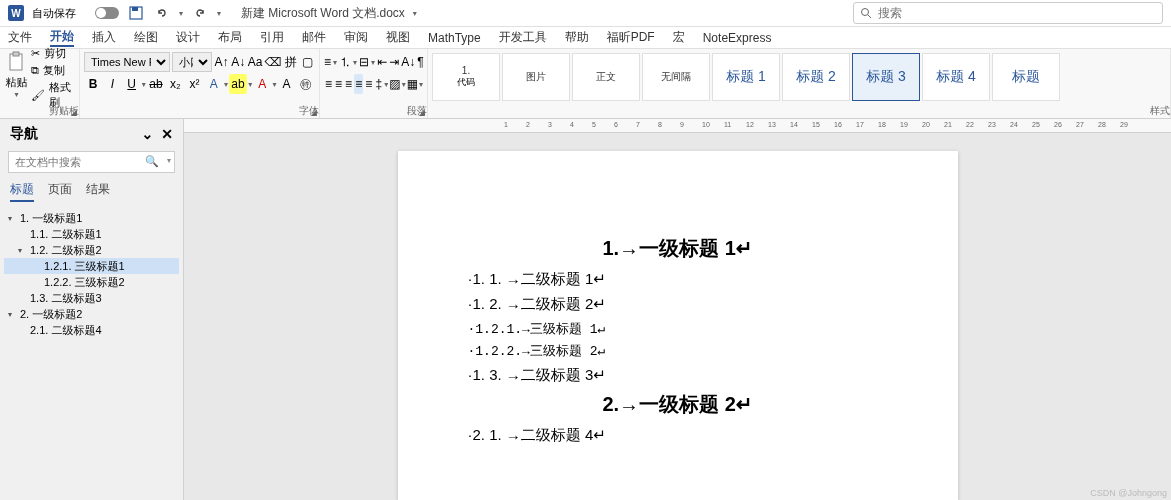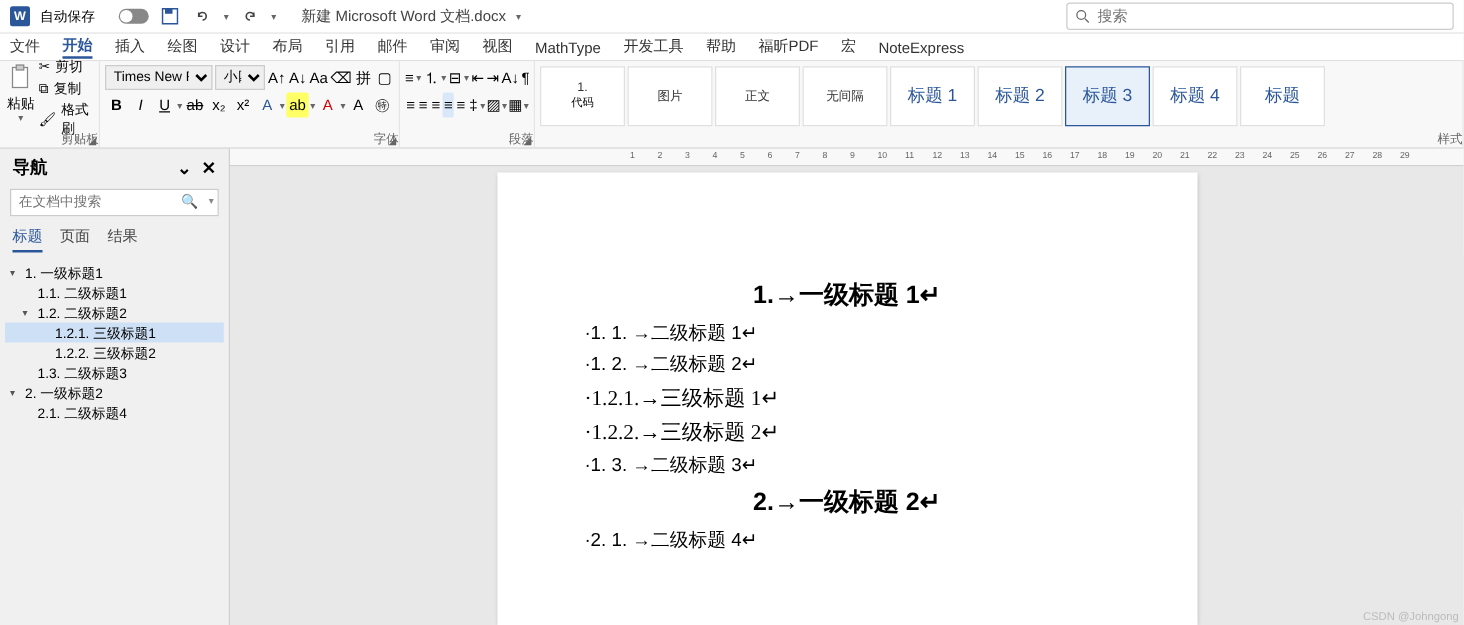--- a/index.html
+++ b/index.html
@@ -59,25 +59,25 @@
     .tree-item.selected { background: #cde0f5; }
     .tree-caret { width: 10px; font-size: 8px; color: #555; }
     .tree-spacer { width: 10px; }
     .indent1 { padding-left: 14px; }
     .indent2 { padding-left: 28px; }
     
     
     .doc-area { flex: 1; background: #e8e8e8; display: flex; flex-direction: column; position: relative; }
     .hruler { height: 14px; background: #f8f8f8; border-bottom: 1px solid #d0d0d0; position: relative; font-size: 7px; color: #666; }
     .ruler-tick { position: absolute; top: 2px; }
-    .doc-scroll { flex: 1; overflow: auto; display: flex; justify-content: center; padding-top: 5px; }
+    .doc-scroll { flex: 1; overflow: auto; display: flex; justify-content: center; padding-top: 18px; }
     .page { width: 560px; background: #fff; box-shadow: 0 1px 4px rgba(0,0,0,0.2); padding: 80px 70px 40px 70px; }
     .h1 { font-size: 20px; font-weight: bold; font-family: "SimHei", sans-serif; text-align: center; margin: 4px 0 8px; }
     .h2 { font-size: 15px; font-family: "SimHei", sans-serif; margin: 6px 0; }
-    .h3 { font-size: 17px; font-family: Liberation Serif, serif; margin: 4px 0; }
+    .h3 { font-size: 13px; font-family: Liberation Mono, monospace; margin: 4px 0; }
     
     .watermark { position: absolute; bottom: 2px; right: 4px; font-size: 9px; color: #bbb; }
   </style>
 </head>
 <body>
 
 <div class="titlebar">
   <div class="word-icon">W</div>
   <div class="autosave">
     <span>自动保存</span>

